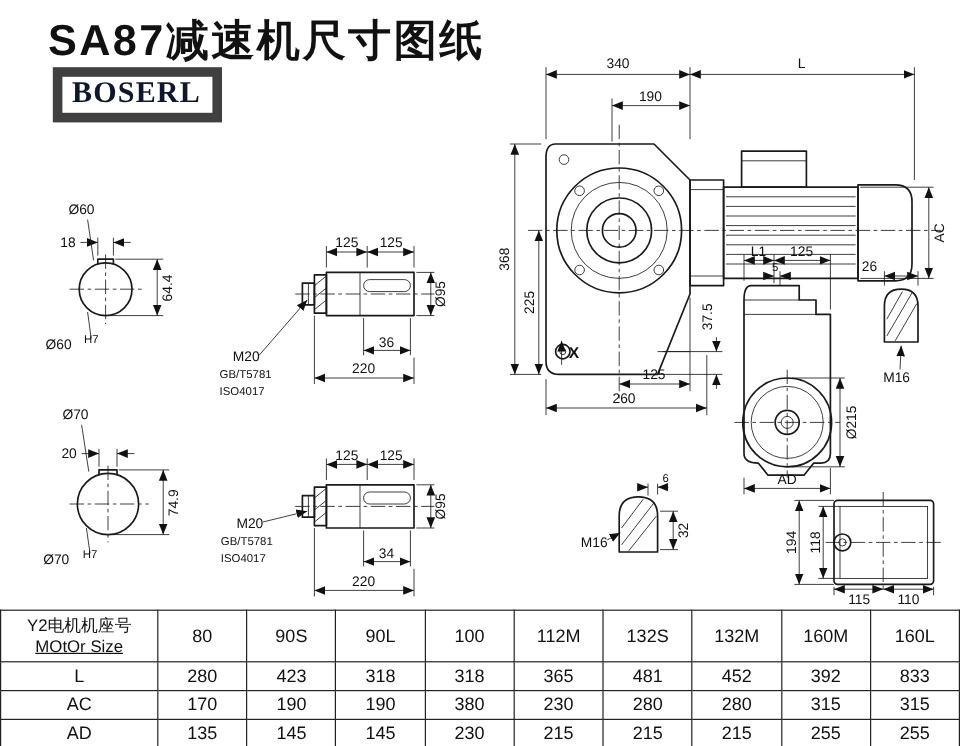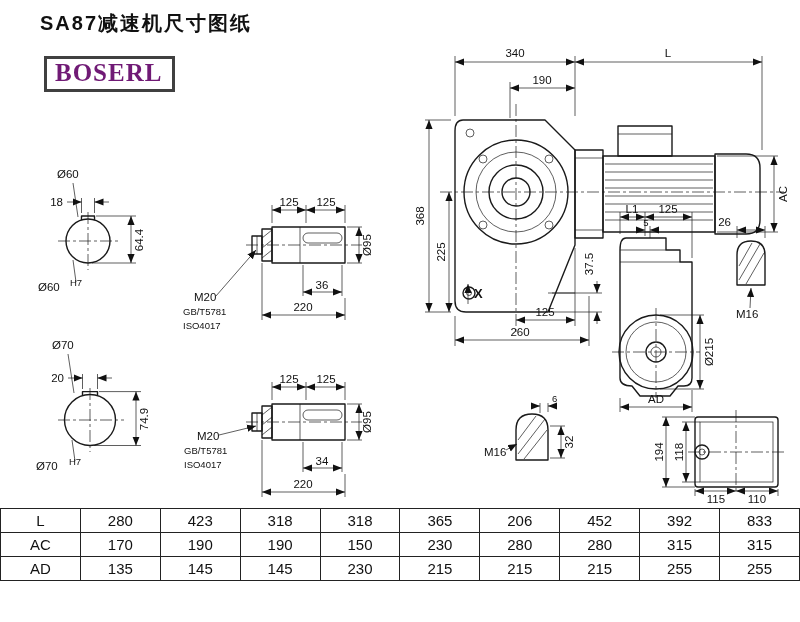--- a/index.html
+++ b/index.html
@@ -1,18 +1,18 @@
 <!DOCTYPE html>
 <html><head>
 <meta charset="utf-8">
 <style>
   html,body{margin:0;padding:0;background:#fff;}
   body{width:800px;height:622px;position:relative;font-family:"Liberation Sans",sans-serif;color:#111;overflow:hidden;}
-  .title{position:absolute;left:40px;top:10px;font-size:20px;font-weight:bold;letter-spacing:2px;white-space:nowrap;}
-  .logo{position:absolute;left:44px;top:56px;border:3px solid #404040;padding:0 10px 2px 8px;color:#701a75;
+  .title{position:absolute;left:40px;top:10px;font-size:36px;font-weight:bold;letter-spacing:2px;white-space:nowrap;}
+  .logo{position:absolute;left:44px;top:56px;border:8px solid #404040;padding:0 10px 2px 8px;color:#0f172a;
         font-family:"Liberation Serif",serif;font-weight:bold;font-size:25px;letter-spacing:1px;background:#fff;}
   svg{position:absolute;left:0;top:0;}
   svg text{font-family:"Liberation Sans",sans-serif;font-size:11.5px;fill:#111;}
   .ol{fill:none;stroke:#1a1a1a;stroke-width:1.4;stroke-linejoin:round;}
   .tl{fill:none;stroke:#1a1a1a;stroke-width:0.7;}
   .cl{fill:none;stroke:#1a1a1a;stroke-width:0.7;stroke-dasharray:12 3 3 3;}
   .sm{font-size:9.5px;}
   .xl{font-size:13px;font-weight:bold;}
   table{position:absolute;left:0;top:508px;width:800px;border-collapse:collapse;table-layout:fixed;
         font-size:15px;text-align:center;color:#111;background:#fff;}
@@ -307,38 +307,53 @@
     <line class="tl" x1="778" y1="489" x2="778" y2="496"></line>
     <line class="tl" x1="695" y1="491" x2="736" y2="491" marker-start="url(#arr)" marker-end="url(#arr)"></line>
     <line class="tl" x1="736" y1="491" x2="778" y2="491" marker-start="url(#arr)" marker-end="url(#arr)"></line>
     <text x="716" y="503" text-anchor="middle">115</text>
     <text x="757" y="503" text-anchor="middle">110</text>
   </g>
 </svg>
 
 <table>
   <tbody>
+      <tr class="hdr">
+    <td style="width:130px">
+      <div class="hcell">Y2电机机座号</div>
+      <div class="hcell u">MOtOr Size</div>
+    </td>
+    <td>80</td>
+    <td>90S</td>
+    <td>90L</td>
+    <td>100</td>
+    <td>112M</td>
+    <td>132S</td>
+    <td>132M</td>
+    <td>160M</td>
+    <td>160L</td>
+  </tr>
   <tr class="row">
     <td>L</td>
     <td>280</td>
     <td>423</td>
     <td>318</td>
     <td>318</td>
     <td>365</td>
-    <td>206</td>
+    <td>481</td>
     <td>452</td>
     <td>392</td>
     <td>833</td>
   </tr>
   <tr class="row">
     <td>AC</td>
     <td>170</td>
     <td>190</td>
     <td>190</td>
-    <td>150</td>
+    <td>380</td>
     <td>230</td>
     <td>280</td>
     <td>280</td>
     <td>315</td>
     <td>315</td>
   </tr>
   <tr class="row">
     <td>AD</td>
     <td>135</td>
     <td>145</td>

